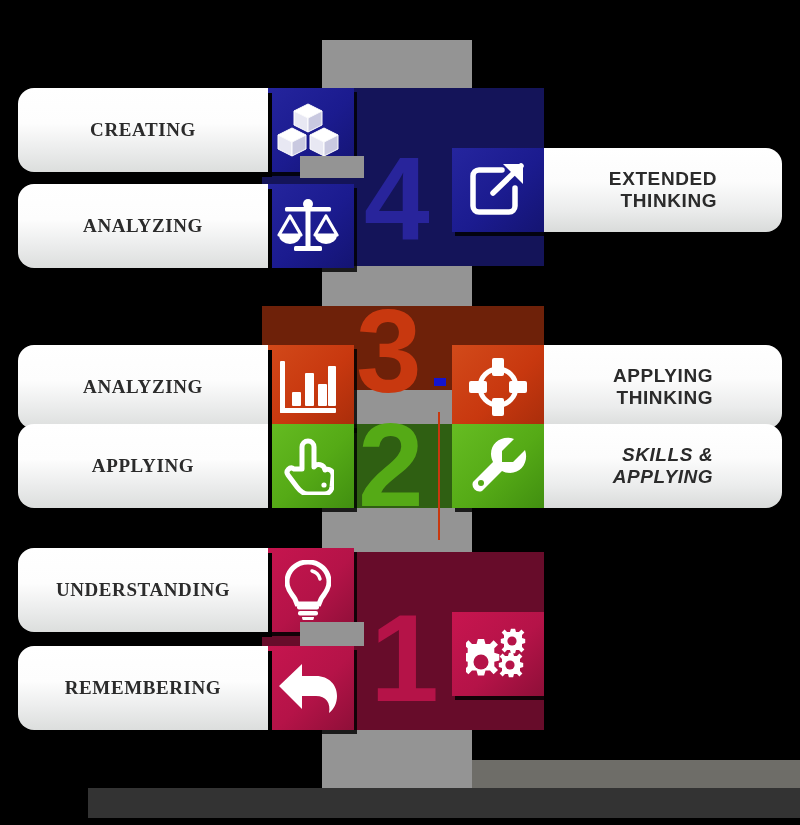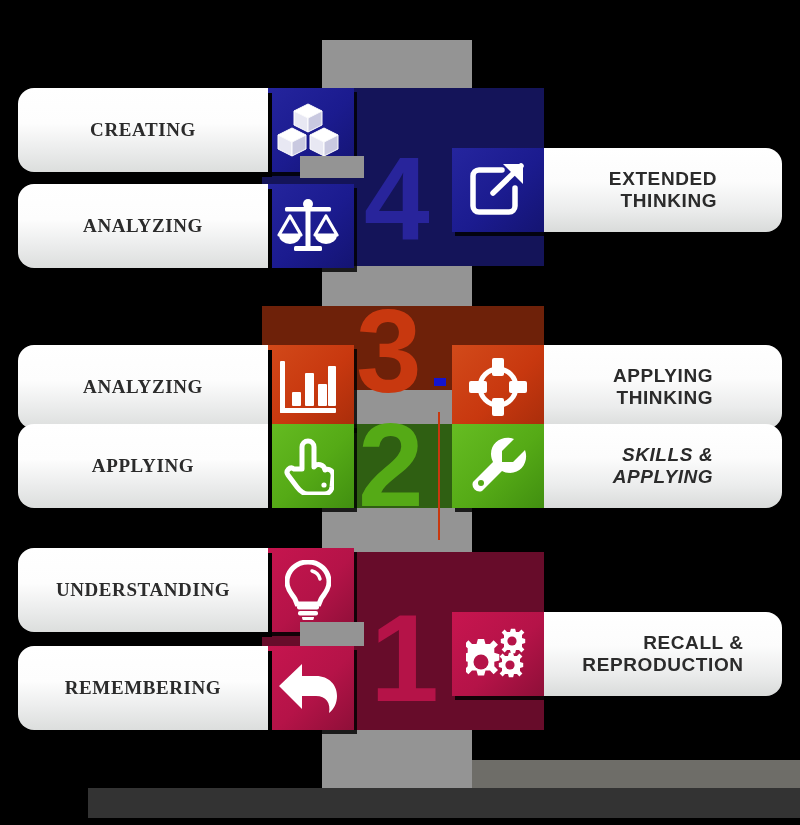--- a/index.html
+++ b/index.html
@@ -350,20 +350,14 @@
 
           <path d="M45 2 l3 0 0.9 -3.2 4.2 0 0.9 3.2 3 0 2.4 -2.4 3 3 -2.4 2.4 0 3 3.2 0.9 0 4.2 -3.2 0.9 0 3 2.4 2.4 -3 3 -2.4 -2.4 -3 0 -0.9 3.2 -4.2 0 -0.9 -3.2 -3 0 -2.4 2.4 -3 -3 2.4 -2.4 0 -3 -3.2 -0.9 0 -4.2 3.2 -0.9 0 -3 -2.4 -2.4 3 -3 Z" transform="translate(-4,6)"></path>
           <circle cx="46" cy="17" r="4.6" fill="#b51348"></circle>
 
           <path d="M45 2 l3 0 0.9 -3.2 4.2 0 0.9 3.2 3 0 2.4 -2.4 3 3 -2.4 2.4 0 3 3.2 0.9 0 4.2 -3.2 0.9 0 3 2.4 2.4 -3 3 -2.4 -2.4 -3 0 -0.9 3.2 -4.2 0 -0.9 -3.2 -3 0 -2.4 2.4 -3 -3 2.4 -2.4 0 -3 -3.2 -0.9 0 -4.2 3.2 -0.9 0 -3 -2.4 -2.4 3 -3 Z" transform="translate(-6,30)"></path>
           <circle cx="44" cy="41" r="4.6" fill="#b51348"></circle>
         </g>
       </svg>
     </span>
   </div>
-  <div class="card-right" style="top:612px;">
-    <span class="lbl">
-      <span>RECALL &amp;</span><br>
-      <span>REPRODUCTION</span>
-    </span>
-  </div>
 
 </div>
 
 </body></html>

